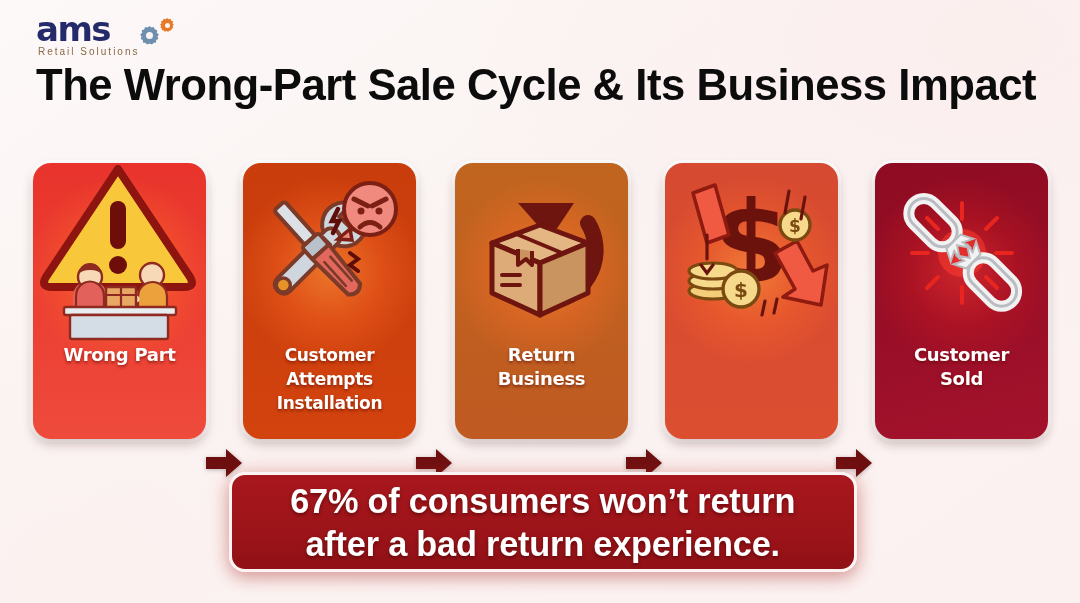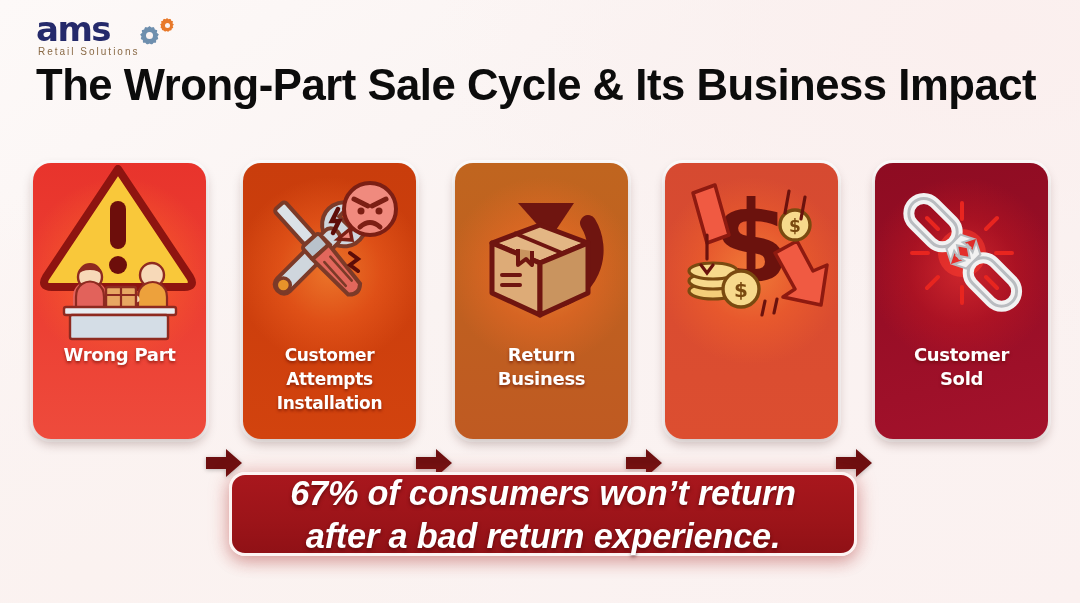--- a/index.html
+++ b/index.html
@@ -95,28 +95,27 @@
 
   
   .arrow {
     position:absolute; top:285px; width:36px; height:30px;
     color:#6d0f10;
     filter:drop-shadow(0 1px 2px rgba(0,0,0,0.25));
   }
 
   
   #banner {
-    position:absolute; left:229px; top:472px; width:628px; height:84px;
+    position:absolute; left:229px; top:472px; width:628px; height:100px;
     background:linear-gradient(180deg,#a8171d 0%, #9c1419 60%, #901116 100%);
     border-radius:16px;
     border:3px solid #fdf4f3;
     box-shadow:0 6px 16px rgba(150,20,20,0.30), 0 0 22px rgba(210,60,50,0.22);
     display:flex; align-items:center; justify-content:center;
     text-align:center;
-    font-style:italic;
   }
   #banner .txt {
     font-family:"Liberation Sans Narrow","Liberation Sans", sans-serif;
     font-weight:bold; font-size:35px; line-height:43px;
     color:#ffffff; letter-spacing:-0.2px;
     text-shadow:0 2px 4px rgba(60,0,0,0.55);
     transform:scaleX(0.98);
   }
   #banner .txt .l2 { display:block; }
 </style>

